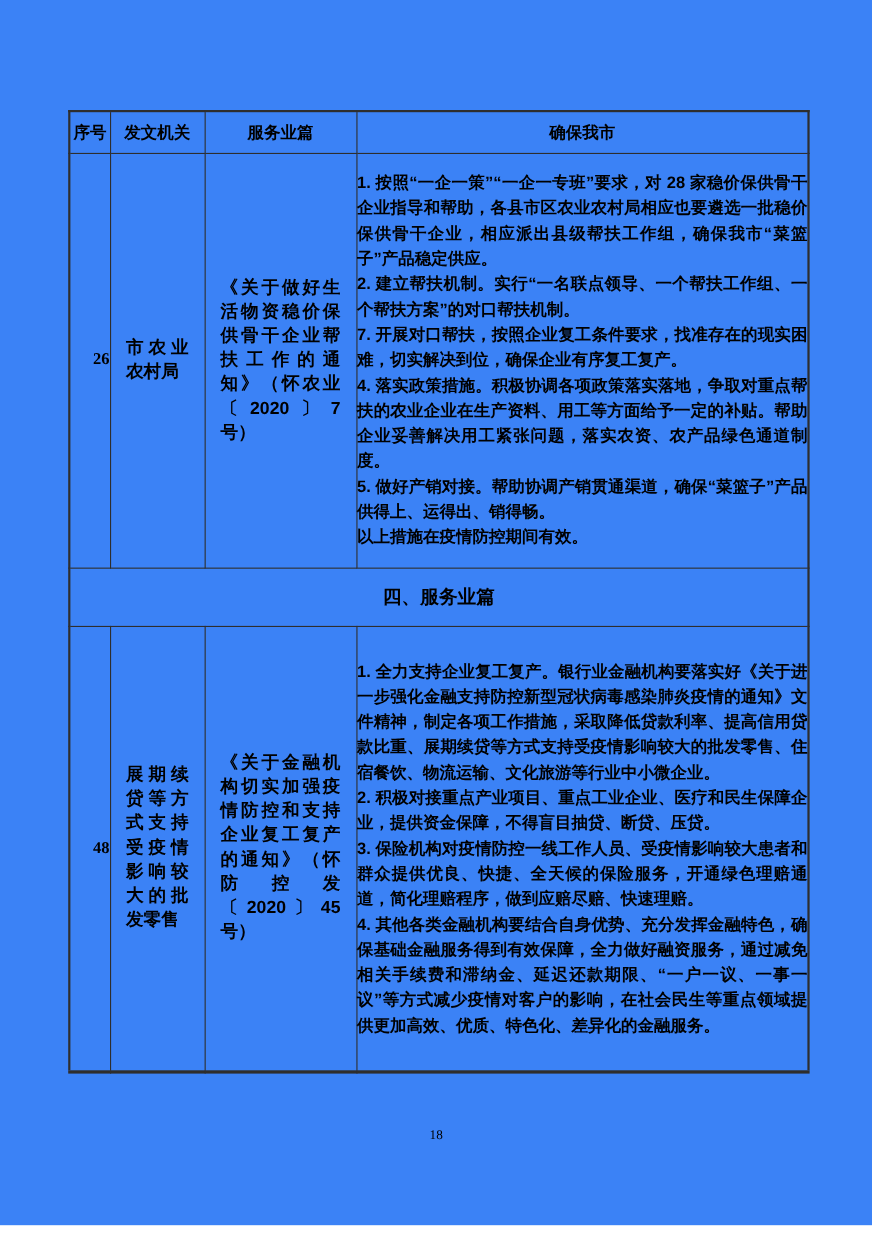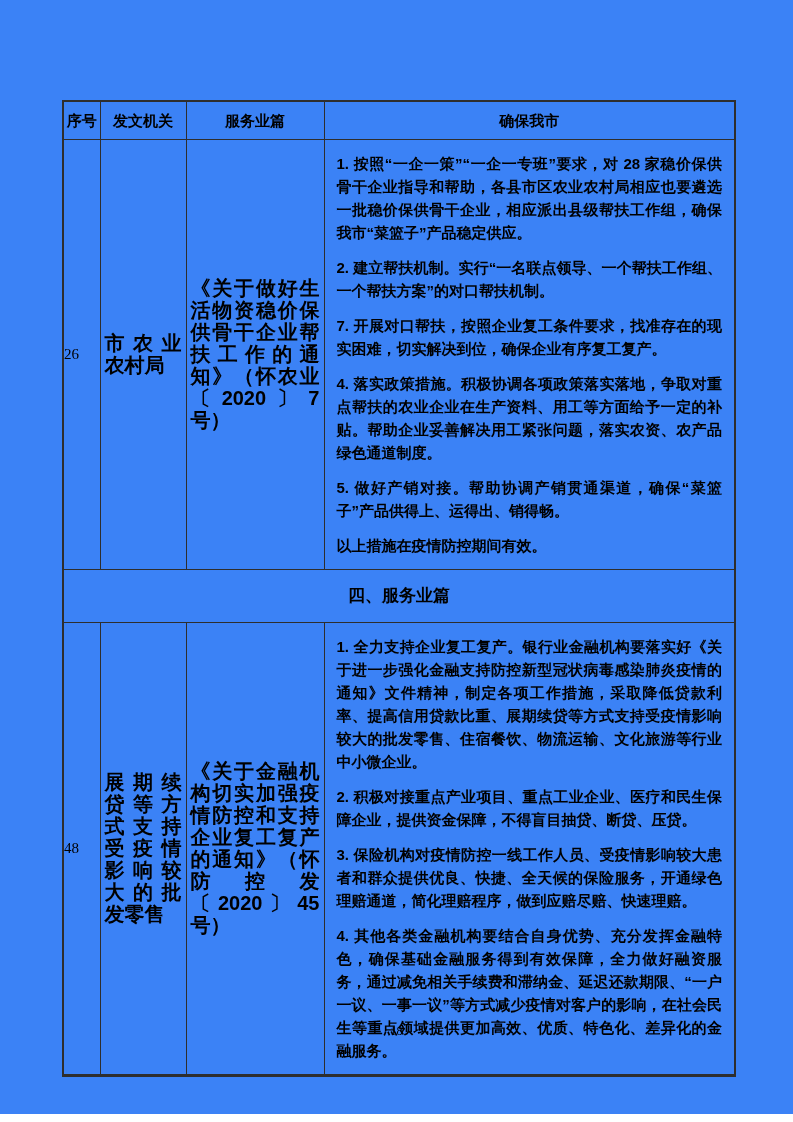--- a/index.html
+++ b/index.html
@@ -29,36 +29,36 @@
     padding: 0;
   }
   .doc-table th {
     font-size: 15px;
     font-weight: bold;
     text-align: center;
     line-height: 19px;
     padding: 2px;
   }
   .cell-index {
-    text-align: left;
+    text-align: right;
     font-family: "Liberation Serif", serif;
     font-size: 15px;
-    font-weight: normal;
+    font-weight: bold;
   }
   .cell-agency .cjk, .cell-doc .cjk {
-    font-size: 20px;
+    font-size: 16px;
     font-weight: bold;
     line-height: 22px;
     text-align: justify;
     text-justify: inter-character;
-    padding: 0 4px;
+    padding: 0 14px;
   }
   .cell-content { padding: 8px 7px; }
   .cell-content p {
-    margin: 12px;
+    margin: 0;
     font-size: 15px;
     font-weight: bold;
     line-height: 23px;
     text-align: justify;
     text-justify: inter-character;
   }
   .section-cell {
     text-align: center;
     font-size: 17px;
     font-weight: bold;

